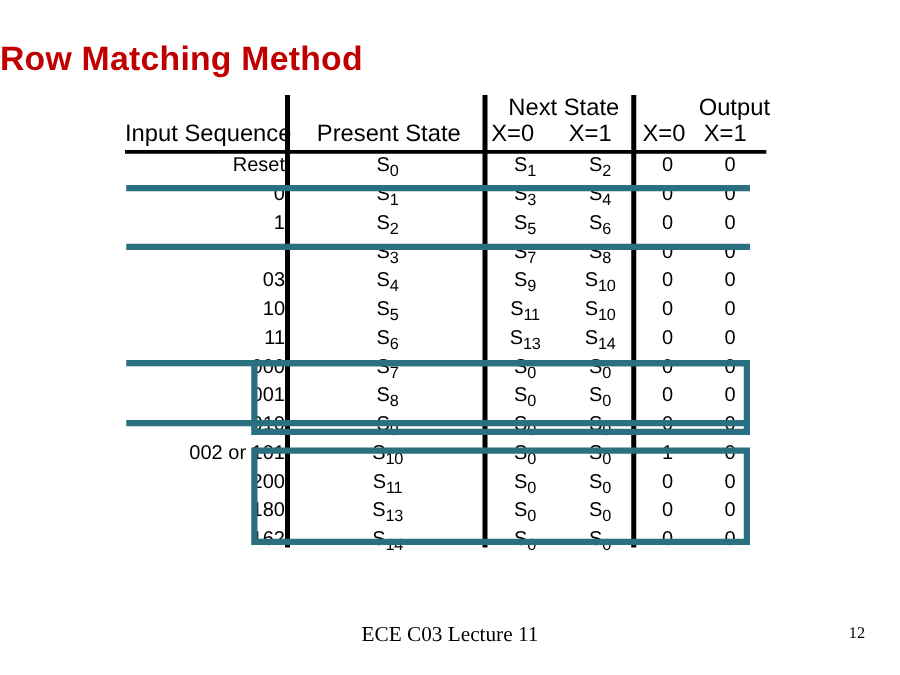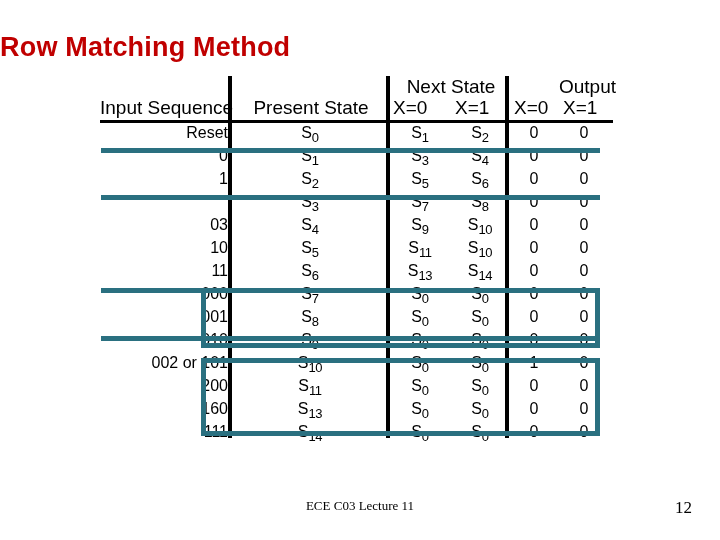--- a/index.html
+++ b/index.html
@@ -236,29 +236,29 @@
   #teal-box-2 { left: 201px; top: 358px; width: 399px; height: 78px; }
 
   
   #footer-center {
     position: absolute;
     left: 0;
     top: 498px;
     width: 720px;
     text-align: center;
     font-family: "Liberation Serif", serif;
-    font-size: 13px;
+    font-size: 17px;
     color: #000000;
   }
   #footer-page {
     position: absolute;
     right: 28px;
     top: 498px;
     font-family: "Liberation Serif", serif;
-    font-size: 17px;
+    font-size: 13px;
     color: #000000;
   }
 </style>
 </head>
 <body>
 
 <div id="slide">
 
   <div id="slide-title">Row Matching Method</div>
 
@@ -373,29 +373,29 @@
       </div>
       <div class="row">
         <div class="c-seq">200</div>
         <div class="c-ps">S<sub>11</sub></div>
         <div class="c-ns0">S<sub>0</sub></div>
         <div class="c-ns1">S<sub>0</sub></div>
         <div class="c-o0">0</div>
         <div class="c-o1">0</div>
       </div>
       <div class="row">
-        <div class="c-seq">160</div>
+        <div class="c-seq">180</div>
         <div class="c-ps">S<sub>13</sub></div>
         <div class="c-ns0">S<sub>0</sub></div>
         <div class="c-ns1">S<sub>0</sub></div>
         <div class="c-o0">0</div>
         <div class="c-o1">0</div>
       </div>
       <div class="row">
-        <div class="c-seq">111</div>
+        <div class="c-seq">162</div>
         <div class="c-ps">S<sub>14</sub></div>
         <div class="c-ns0">S<sub>0</sub></div>
         <div class="c-ns1">S<sub>0</sub></div>
         <div class="c-o0">0</div>
         <div class="c-o1">0</div>
       </div>
     </div>
 
   <div class="vline" id="vline-1"></div>
   <div class="vline" id="vline-2"></div>

